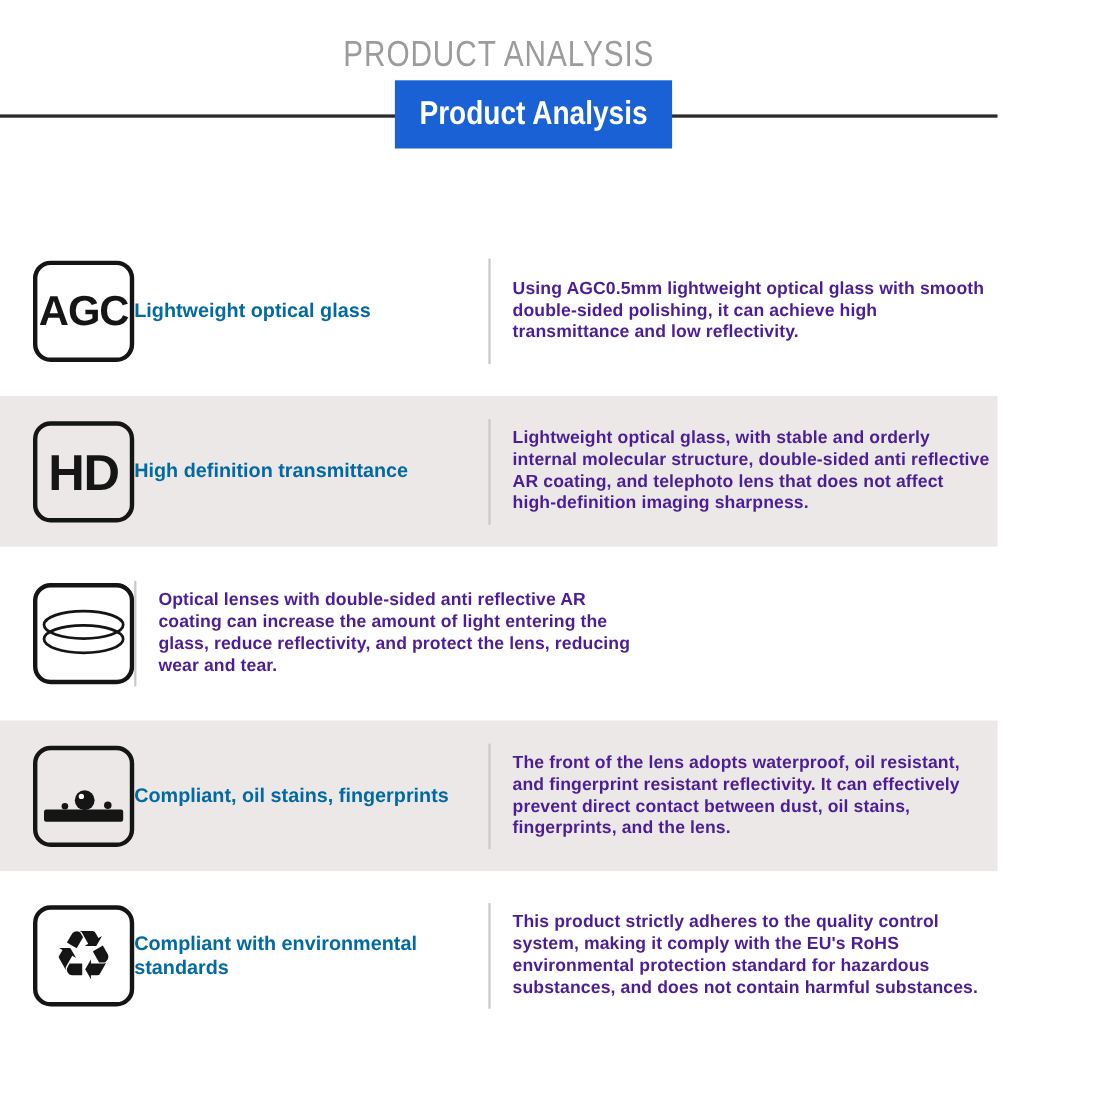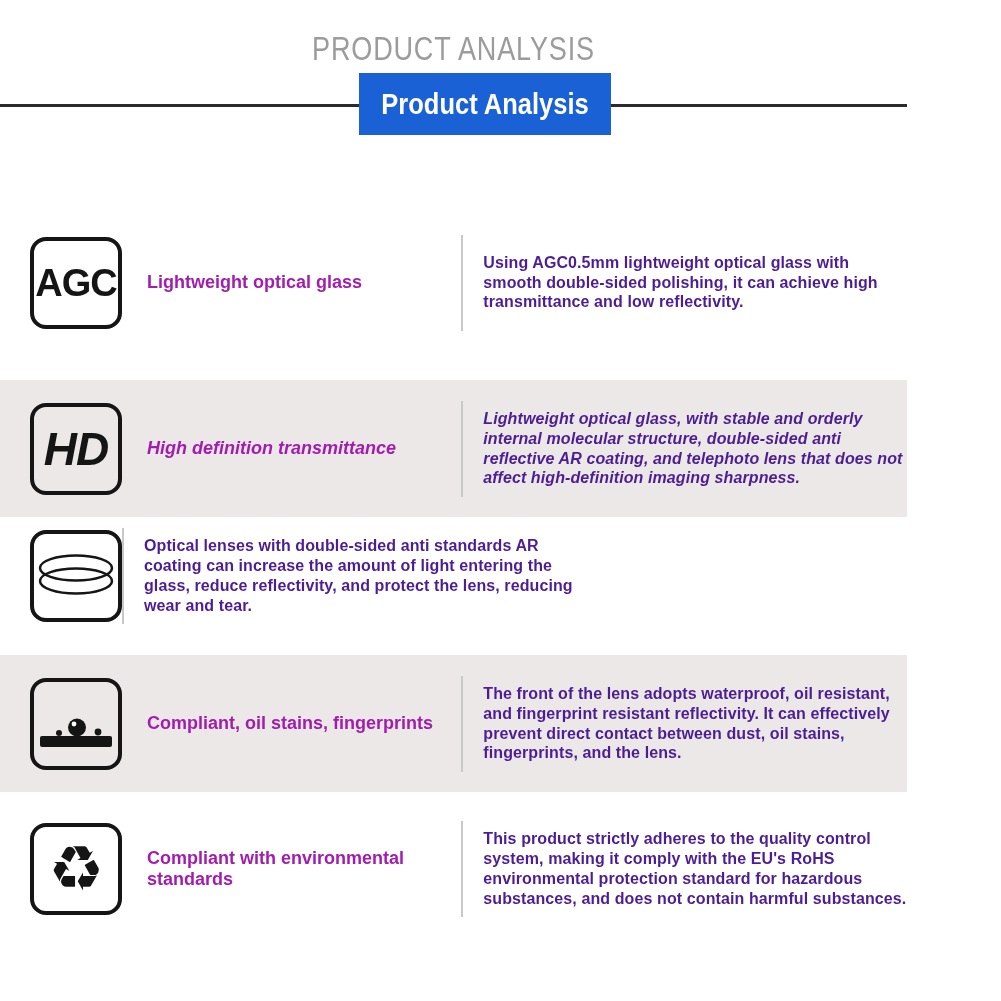--- a/index.html
+++ b/index.html
@@ -38,43 +38,43 @@
     white-space:nowrap;
   }
   
   .row{
     position:absolute;left:0;width:100%;
     display:flex;align-items:center;
     box-sizing:border-box;padding-left:30px;
   }
   .row.gray{background:#ebe8e7;}
   .row1{top:210px;height:145px;}
-  .row2{top:380px;height:137px;font-style:italic;}
+  .row2{top:360px;height:137px;}
   .row3{top:500px;height:152px;}
   .row4{top:655px;height:137px;}
   .row5{top:796px;height:146px;}
   .icon-box{
     flex:none;width:84px;height:84px;
     border:4px solid #151515;border-radius:16px;
     display:flex;align-items:center;justify-content:center;
     box-sizing:content-box;
   }
   .icon-text{
     font-weight:bold;color:#151515;letter-spacing:-1px;
     line-height:1;
   }
   .icon-text.agc{font-size:38px;}
   .icon-text.hd{font-size:46px;}
   .icon-glyph{
     font-family:"DejaVu Sans",sans-serif;
     font-size:62px;line-height:1;color:#151515;
   }
   .feature-title{
-    margin-left:25px;width:322px;
-    font-size:18px;font-weight:bold;color:#a21caf;line-height:1.18;
+    width:322px;
+    font-size:18px;font-weight:bold;color:#0369a1;line-height:1.18;
   }
   .v-divider{
     flex:none;width:2px;height:96px;background:#c9c9c9;
   }
   .feature-desc{
     margin-left:20px;width:434px;
     font-size:16px;font-weight:bold;color:#4c1d95;
     line-height:1.24;letter-spacing:0.1px;
   }
   svg{display:block;}
@@ -111,21 +111,21 @@
   </div>
 
   <div class="row row3">
     <div class="icon-box">
       <svg width="84" height="84" viewBox="0 0 84 84">
         <ellipse cx="42" cy="34" rx="36" ry="12.5" fill="none" stroke="#151515" stroke-width="2.5"></ellipse>
         <ellipse cx="42" cy="47" rx="36" ry="12.5" fill="none" stroke="#151515" stroke-width="2.5"></ellipse>
       </svg>
     </div>
     <div class="v-divider"></div>
-    <div class="feature-desc">Optical lenses with double-sided anti standards AR coating can increase the amount of light entering the glass, reduce reflectivity, and protect the lens, reducing wear and tear.</div>
+    <div class="feature-desc">Optical lenses with double-sided anti reflective AR coating can increase the amount of light entering the glass, reduce reflectivity, and protect the lens, reducing wear and tear.</div>
   </div>
 
   <div class="row row4 gray">
     <div class="icon-box">
       <svg width="84" height="84" viewBox="0 0 84 84">
         <rect x="6" y="54" width="72" height="11" rx="2" fill="#151515"></rect>
         <circle cx="43" cy="45.5" r="9" fill="#151515"></circle>
         <circle cx="40" cy="42" r="2.4" fill="#ffffff"></circle>
         <circle cx="25" cy="51" r="3" fill="#151515"></circle>
         <circle cx="64" cy="50" r="3.4" fill="#151515"></circle>

